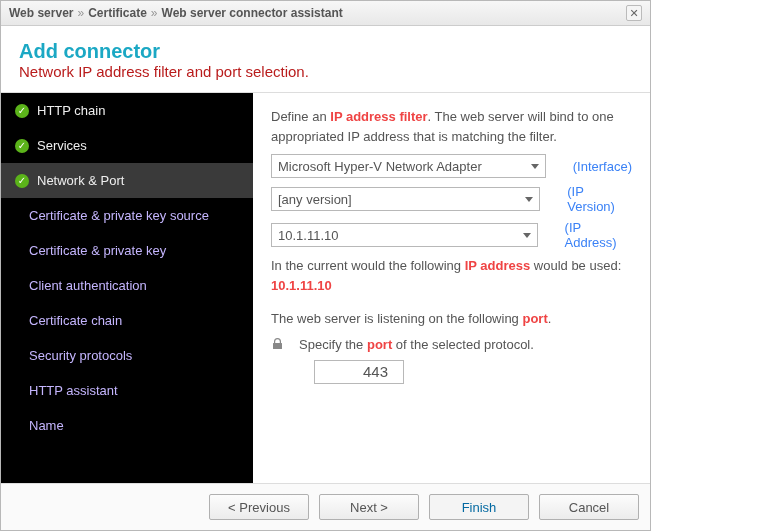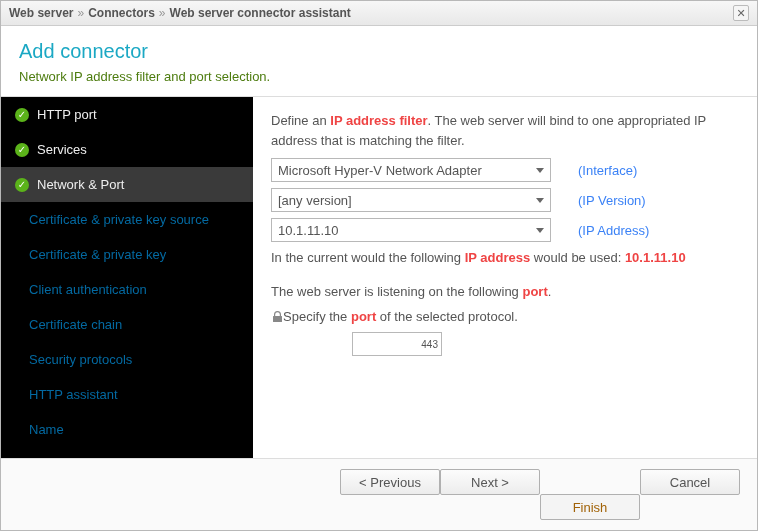--- a/index.html
+++ b/index.html
@@ -3,21 +3,21 @@
 <meta charset="utf-8">
 <style>
   * { box-sizing: border-box; margin: 0; padding: 0; }
   body {
     font-family: Arial, Helvetica, sans-serif;
     font-size: 13px;
     color: #555;
     background: #fff;
   }
   .window {
-    width: 758px;
+    width: 651px;
     height: 531px;
     border: 1px solid #b8b8b8;
     display: flex;
     flex-direction: column;
     position: relative;
   }
   .titlebar {
     background: linear-gradient(#f7f7f7, #e8e8e8);
     border-bottom: 1px solid #ccc;
     padding: 4px 8px;
@@ -43,26 +43,25 @@
     cursor: pointer;
     background: #f5f5f5;
   }
   .header {
     padding: 14px 18px 12px 18px;
     border-bottom: 1px solid #ddd;
   }
   .header h1 {
     color: #1ba8c4;
     font-size: 20px;
-    font-weight: normal;
-    margin-bottom: 6px;
+    font-weight: bold;
   }
   .header .subtitle {
-    color: #4d7c0f;
-    font-size: 13px;
+    color: #b91c1c;
+    font-size: 15px;
   }
   .body {
     flex: 1;
     display: flex;
     overflow: hidden;
   }
   .sidebar {
     width: 252px;
     background: #000;
     color: #fff;
@@ -76,21 +75,21 @@
     gap: 8px;
     font-size: 13px;
     color: #eee;
     cursor: pointer;
   }
   .side-item.active {
     background: #3a3a3a;
   }
   .side-item.sub {
     padding-left: 28px;
-    color: #0369a1;
+    color: #c4b5fd;
   }
   .check-icon {
     width: 14px; height: 14px;
     border-radius: 50%;
     background: #5bb31a;
     display: inline-flex;
     align-items: center;
     justify-content: center;
     color: #fff;
     font-size: 10px;
@@ -131,92 +130,92 @@
     top: 50%;
     margin-top: -2px;
     border-left: 4px solid transparent;
     border-right: 4px solid transparent;
     border-top: 5px solid #666;
   }
   .field-label { color: #3b82f6; font-size: 13px; }
   .port-row {
     display: flex;
     align-items: center;
-    gap: 0;
+    gap: 16px;
     margin: 6px 0 8px 0;
   }
   .lock-icon {
     width: 12px; height: 12px;
     display: inline-flex;
     align-items: center;
     justify-content: center;
   }
   .port-input {
     width: 90px;
     height: 24px;
     border: 1px solid #b8b8b8;
     text-align: right;
-    padding: 2px 3px;
-    font-size: 10px;
-    color: #555;
-    margin-left: 81px;
+    padding: 2px 15px;
+    font-size: 15px;
+    color: #555;
+    margin-left: 43px;
   }
   .footer {
     border-top: 1px solid #ddd;
-    padding: 10px 17px;
+    padding: 10px 11px;
     display: flex;
     justify-content: flex-end;
+    gap: 10px;
     background: #fafafa;
   }
   .btn {
     min-width: 100px;
     height: 26px;
     border: 1px solid #b0b0b0;
     background: linear-gradient(#fcfcfc, #ececec);
     color: #555;
     font-size: 13px;
     cursor: pointer;
     border-radius: 2px;
   }
   .btn:disabled {
-    color: #a16207;
+    color: #0369a1;
     cursor: default;
     background: #f4f4f4;
-    margin-top: 25px;
   }
 </style>
 </head>
 <body>
 
 <div class="window">
 
   <div class="titlebar">
     <div class="breadcrumb">
       <span class="crumb bold">Web server</span>
       <span class="sep">»</span>
-      <span class="crumb bold">Connectors</span>
+      <span class="crumb bold">Certificate</span>
       <span class="sep">»</span>
       <span class="crumb bold">Web server connector assistant</span>
     </div>
     <div class="close-btn">
       <span>✕</span>
     </div>
   </div>
 
   <div class="header">
     <h1>Add connector</h1>
     <div class="subtitle">Network IP address filter and port selection.</div>
   </div>
 
   <div class="body">
 
     <div class="sidebar">
       <div class="side-item">
         <span class="check-icon">✓</span>
-        <span>HTTP port</span>
+        <span>HTTP chain</span>
       </div>
       <div class="side-item">
         <span class="check-icon">✓</span>
         <span>Services</span>
       </div>
       <div class="side-item active">
         <span class="check-icon">✓</span>
         <span>Network &amp; Port</span>
       </div>
       <div class="side-item sub">

